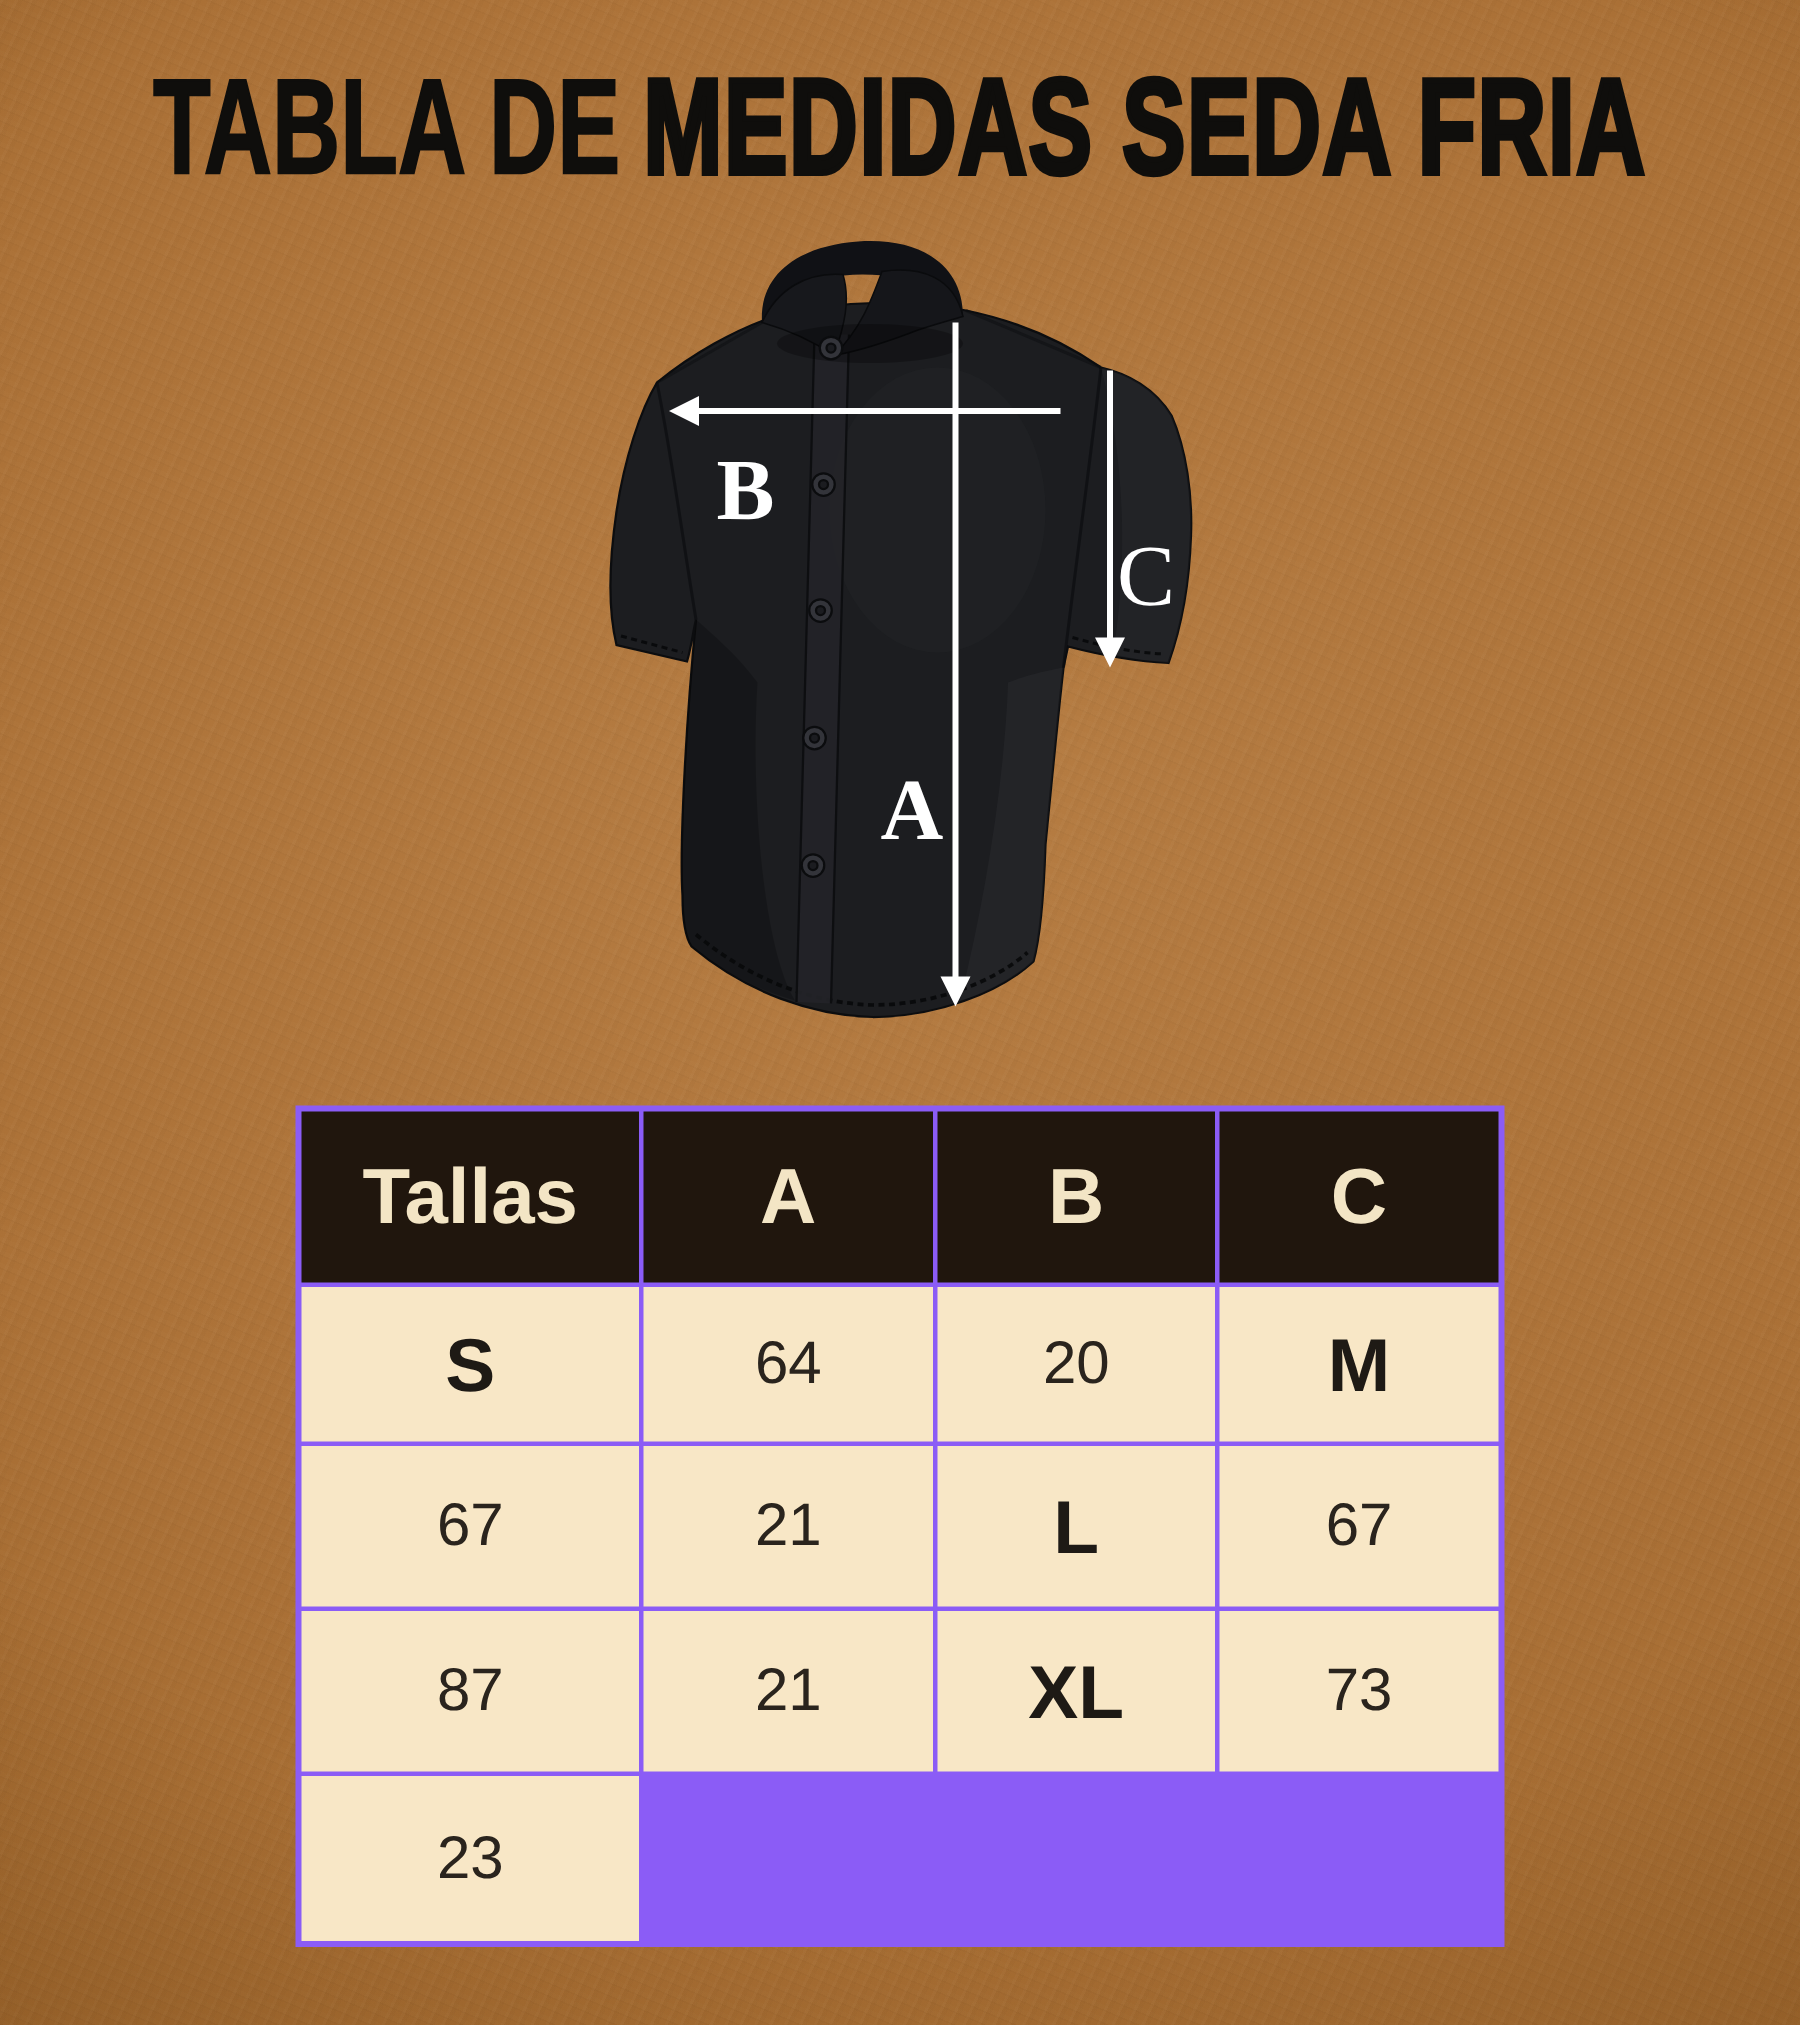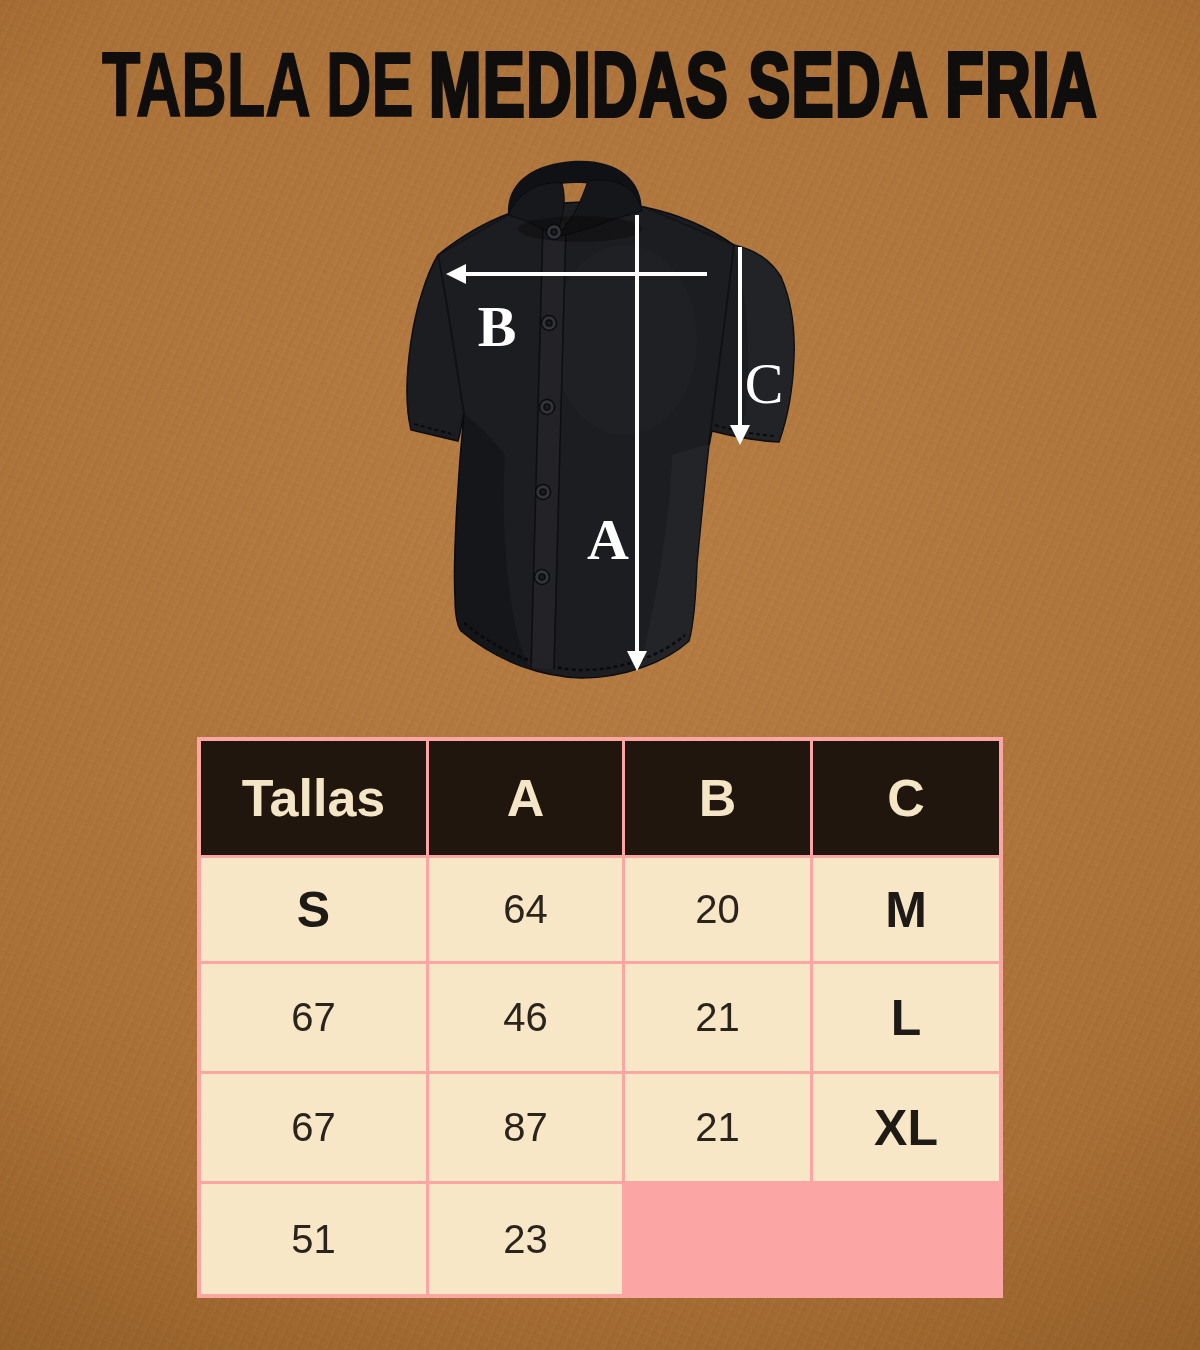--- a/index.html
+++ b/index.html
@@ -28,21 +28,21 @@
   }
   .title .t-emph{
     font-weight:700;-webkit-text-stroke:4px #0f0e0c;letter-spacing:2px;
   }
   
   .shirt-wrap{position:absolute;left:390px;top:155px;width:420px;height:560px;}
   .measure-label{font-family:"Liberation Serif","DejaVu Serif",serif;fill:#ffffff;}
   
   .size-table{
     position:absolute;left:197px;top:737px;width:806px;height:561px;
-    background:#fca5a5;
+    background:#8b5cf6;
     box-sizing:border-box;padding:4px;
     display:grid;
     grid-template-columns:225px 193px 185px 1fr;
     grid-template-rows:114px 103px 107px 107px 1fr;
     gap:3px;
   }
   .size-table .cell{
     display:flex;align-items:center;justify-content:center;
   }
   .size-table .th{
@@ -146,24 +146,23 @@
   <div class="cell th">A</div>
   <div class="cell th">B</div>
   <div class="cell th">C</div>
 
   <div class="cell td size-cell">S</div>
   <div class="cell td">64</div>
   <div class="cell td">20</div>
 
   <div class="cell td size-cell">M</div>
   <div class="cell td">67</div>
-  <div class="cell td">46</div>
   <div class="cell td">21</div>
 
   <div class="cell td size-cell">L</div>
   <div class="cell td">67</div>
   <div class="cell td">87</div>
   <div class="cell td">21</div>
 
   <div class="cell td size-cell">XL</div>
-  <div class="cell td">51</div>
+  <div class="cell td">73</div>
   <div class="cell td">23</div>
 </div>
 
 </body></html>

